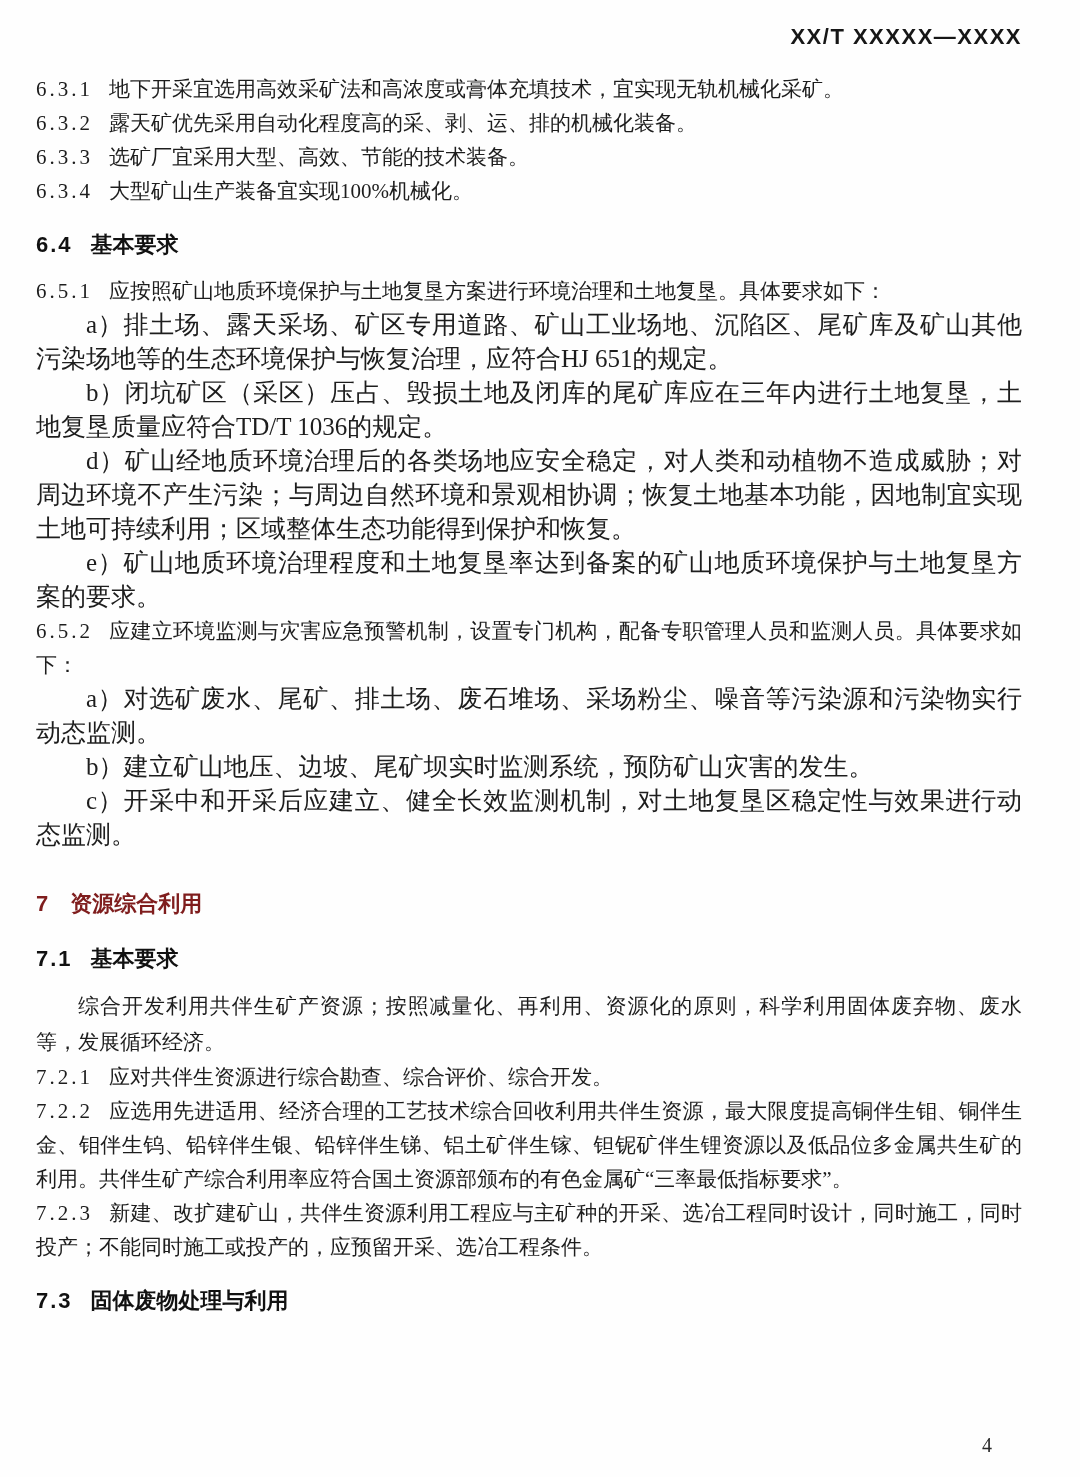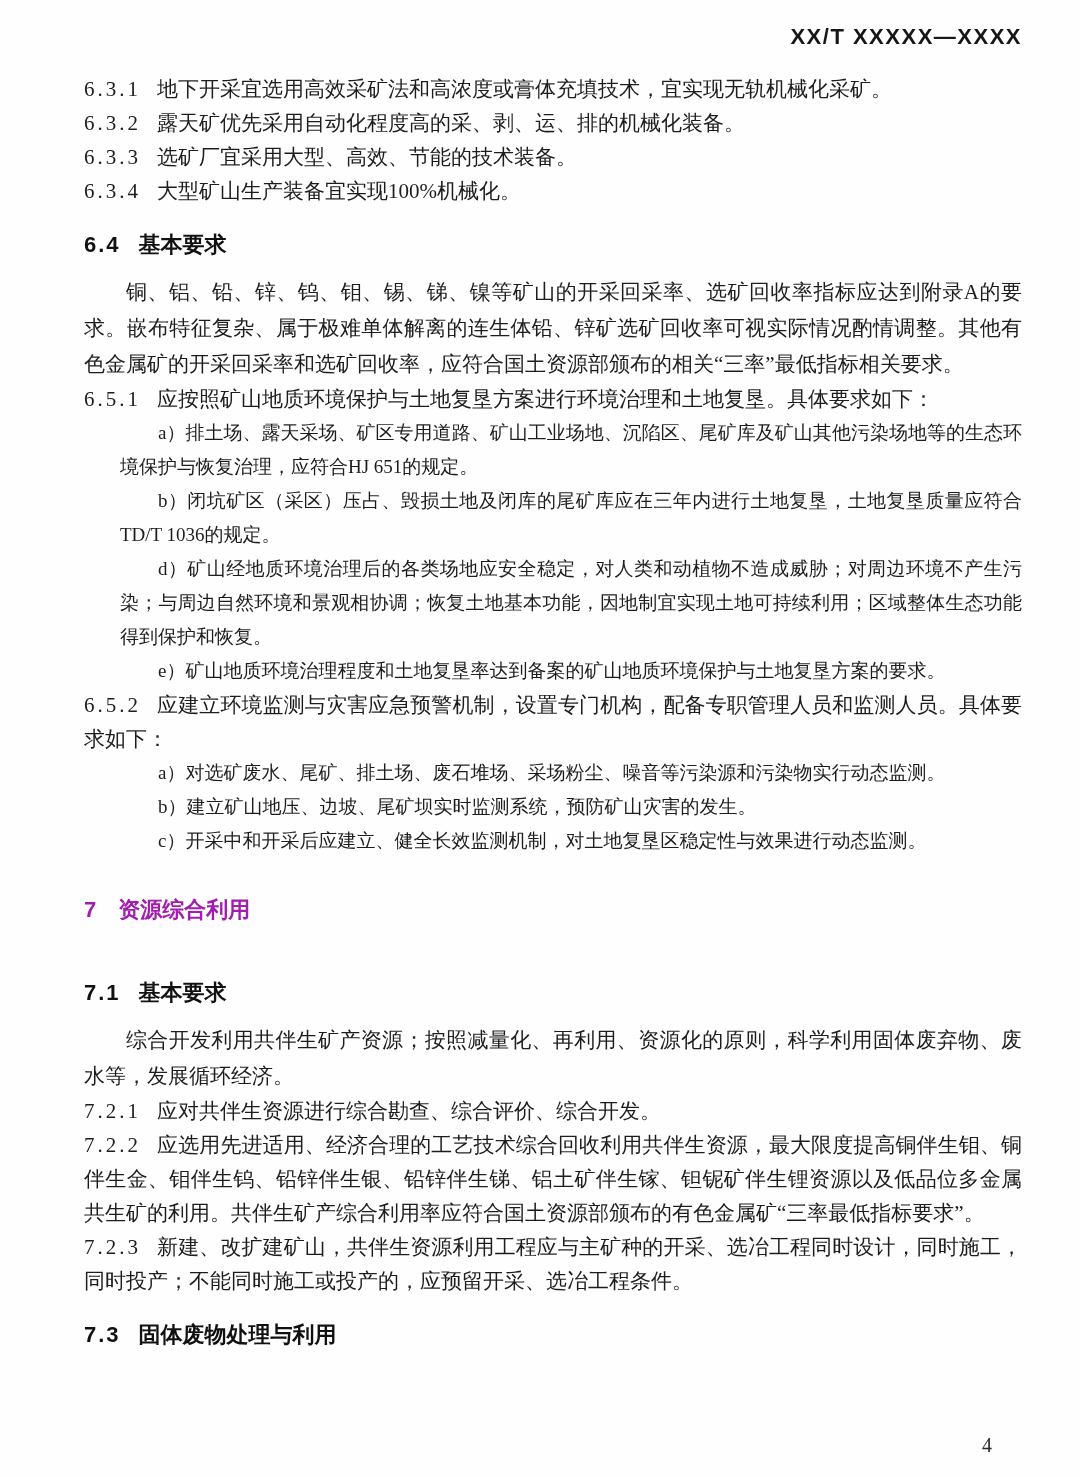--- a/index.html
+++ b/index.html
@@ -7,21 +7,21 @@
     padding: 0;
     background: #ffffff;
   }
   .page {
     position: relative;
     width: 1080px;
     height: 1477px;
     box-sizing: border-box;
     background: #fefefe;
     color: #1d1d1d;
-    padding: 24px 58px 0 84px;
+    padding: 24px 58px 0 36px;
     font-family: "Liberation Serif", "DejaVu Serif", serif;
     overflow: hidden;
   }
   .running-header {
     text-align: right;
     font-family: "Liberation Sans", "DejaVu Sans", sans-serif;
     font-weight: bold;
     font-size: 22px;
     letter-spacing: 1.5px;
     color: #161616;
@@ -52,38 +52,37 @@
   .h2 .hnum {
     letter-spacing: 2px;
     margin-right: 18px;
     margin-top: 20px;
   }
   .chapter {
     font-family: "Liberation Sans", "DejaVu Sans", sans-serif;
     font-weight: bold;
     font-size: 22px;
     line-height: 32px;
-    margin: 36px 0 52px 0;
-    color: #a21caf;
+    margin: 36px 0 24px 0;
+    color: #7f1d1d;
   }
   .chapter .hnum {
     margin-right: 22px;
   }
   .para {
     font-size: 21px;
     line-height: 36px;
     text-indent: 2em;
     text-align: justify;
   }
   .item {
-    font-size: 19px;
+    font-size: 25px;
     line-height: 34px;
     text-indent: 2em;
     text-align: justify;
-    margin-left: 36px;
   }
   .page-number {
     position: absolute;
     right: 88px;
     bottom: 20px;
     font-size: 20px;
     color: #2a2a2a;
     font-family: "Liberation Serif", "DejaVu Serif", serif;
   }
 </style>
@@ -94,21 +93,20 @@
 
   <div class="running-header">XX/T XXXXX—XXXX</div>
 
   <p class="clause"><span class="num">6.3.1</span><span>地下开采宜选用高效采矿法和高浓度或膏体充填技术，宜实现无轨机械化采矿。</span></p>
   <p class="clause"><span class="num">6.3.2</span><span>露天矿优先采用自动化程度高的采、剥、运、排的机械化装备。</span></p>
   <p class="clause"><span class="num">6.3.3</span><span>选矿厂宜采用大型、高效、节能的技术装备。</span></p>
   <p class="clause"><span class="num">6.3.4</span><span>大型矿山生产装备宜实现100%机械化。</span></p>
 
   <h3 class="h2"><span class="hnum">6.4</span><span>基本要求</span></h3>
 
-  <p class="para">铜、铝、铅、锌、钨、钼、锡、锑、镍等矿山的开采回采率、选矿回收率指标应达到附录A的要求。嵌布特征复杂、属于极难单体解离的连生体铅、锌矿选矿回收率可视实际情况酌情调整。其他有色金属矿的开采回采率和选矿回收率，应符合国土资源部颁布的相关“三率”最低指标相关要求。</p>
 
 
   <p class="clause"><span class="num">6.5.1</span><span>应按照矿山地质环境保护与土地复垦方案进行环境治理和土地复垦。具体要求如下：</span></p>
   <p class="item">a）排土场、露天采场、矿区专用道路、矿山工业场地、沉陷区、尾矿库及矿山其他污染场地等的生态环境保护与恢复治理，应符合HJ 651的规定。</p>
   <p class="item">b）闭坑矿区（采区）压占、毁损土地及闭库的尾矿库应在三年内进行土地复垦，土地复垦质量应符合TD/T 1036的规定。</p>
   <p class="item">d）矿山经地质环境治理后的各类场地应安全稳定，对人类和动植物不造成威胁；对周边环境不产生污染；与周边自然环境和景观相协调；恢复土地基本功能，因地制宜实现土地可持续利用；区域整体生态功能得到保护和恢复。</p>
   <p class="item">e）矿山地质环境治理程度和土地复垦率达到备案的矿山地质环境保护与土地复垦方案的要求。</p>
 
   <p class="clause"><span class="num">6.5.2</span><span>应建立环境监测与灾害应急预警机制，设置专门机构，配备专职管理人员和监测人员。具体要求如下：</span></p>
   <p class="item">a）对选矿废水、尾矿、排土场、废石堆场、采场粉尘、噪音等污染源和污染物实行动态监测。</p>

